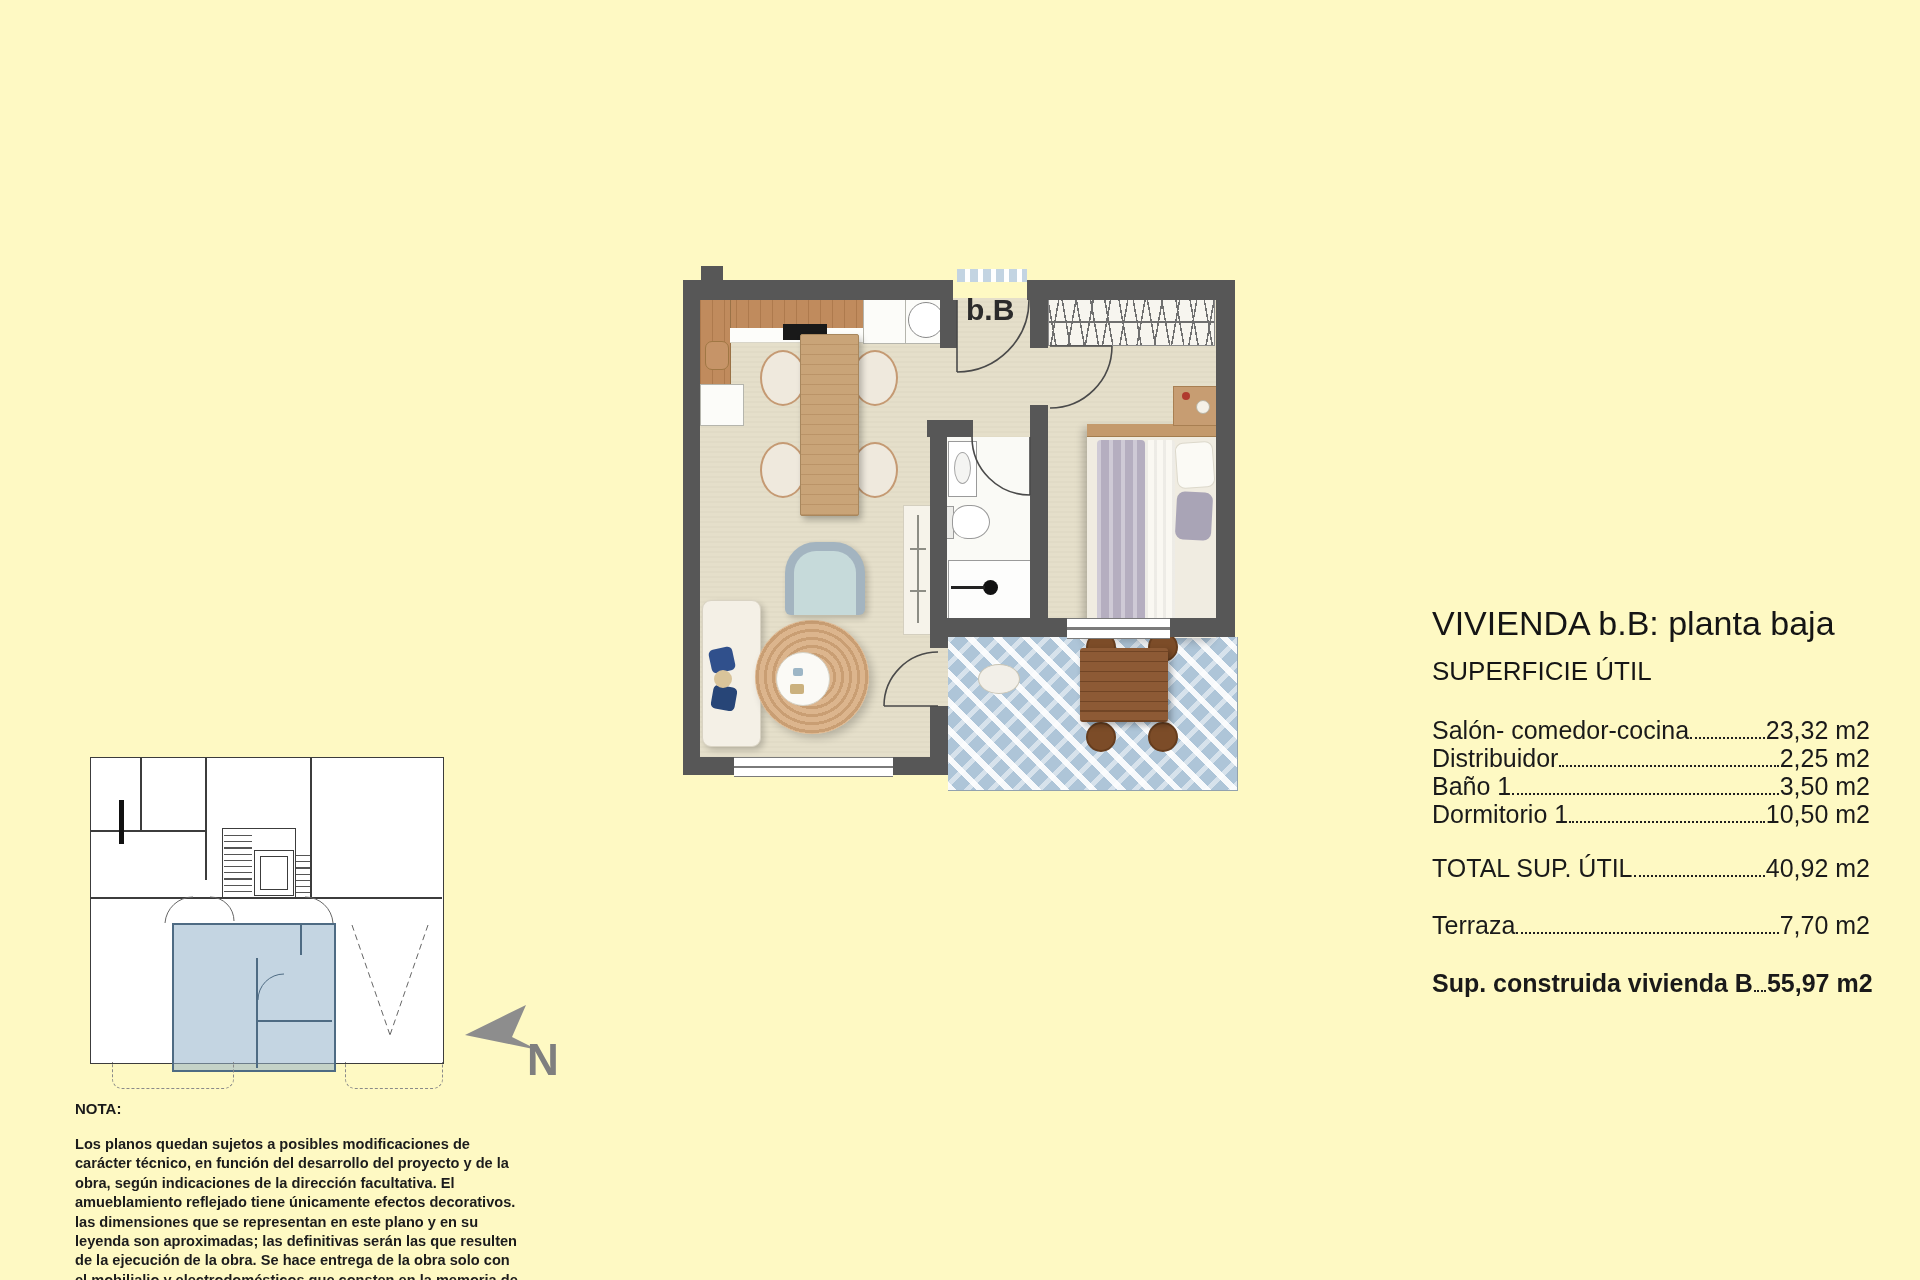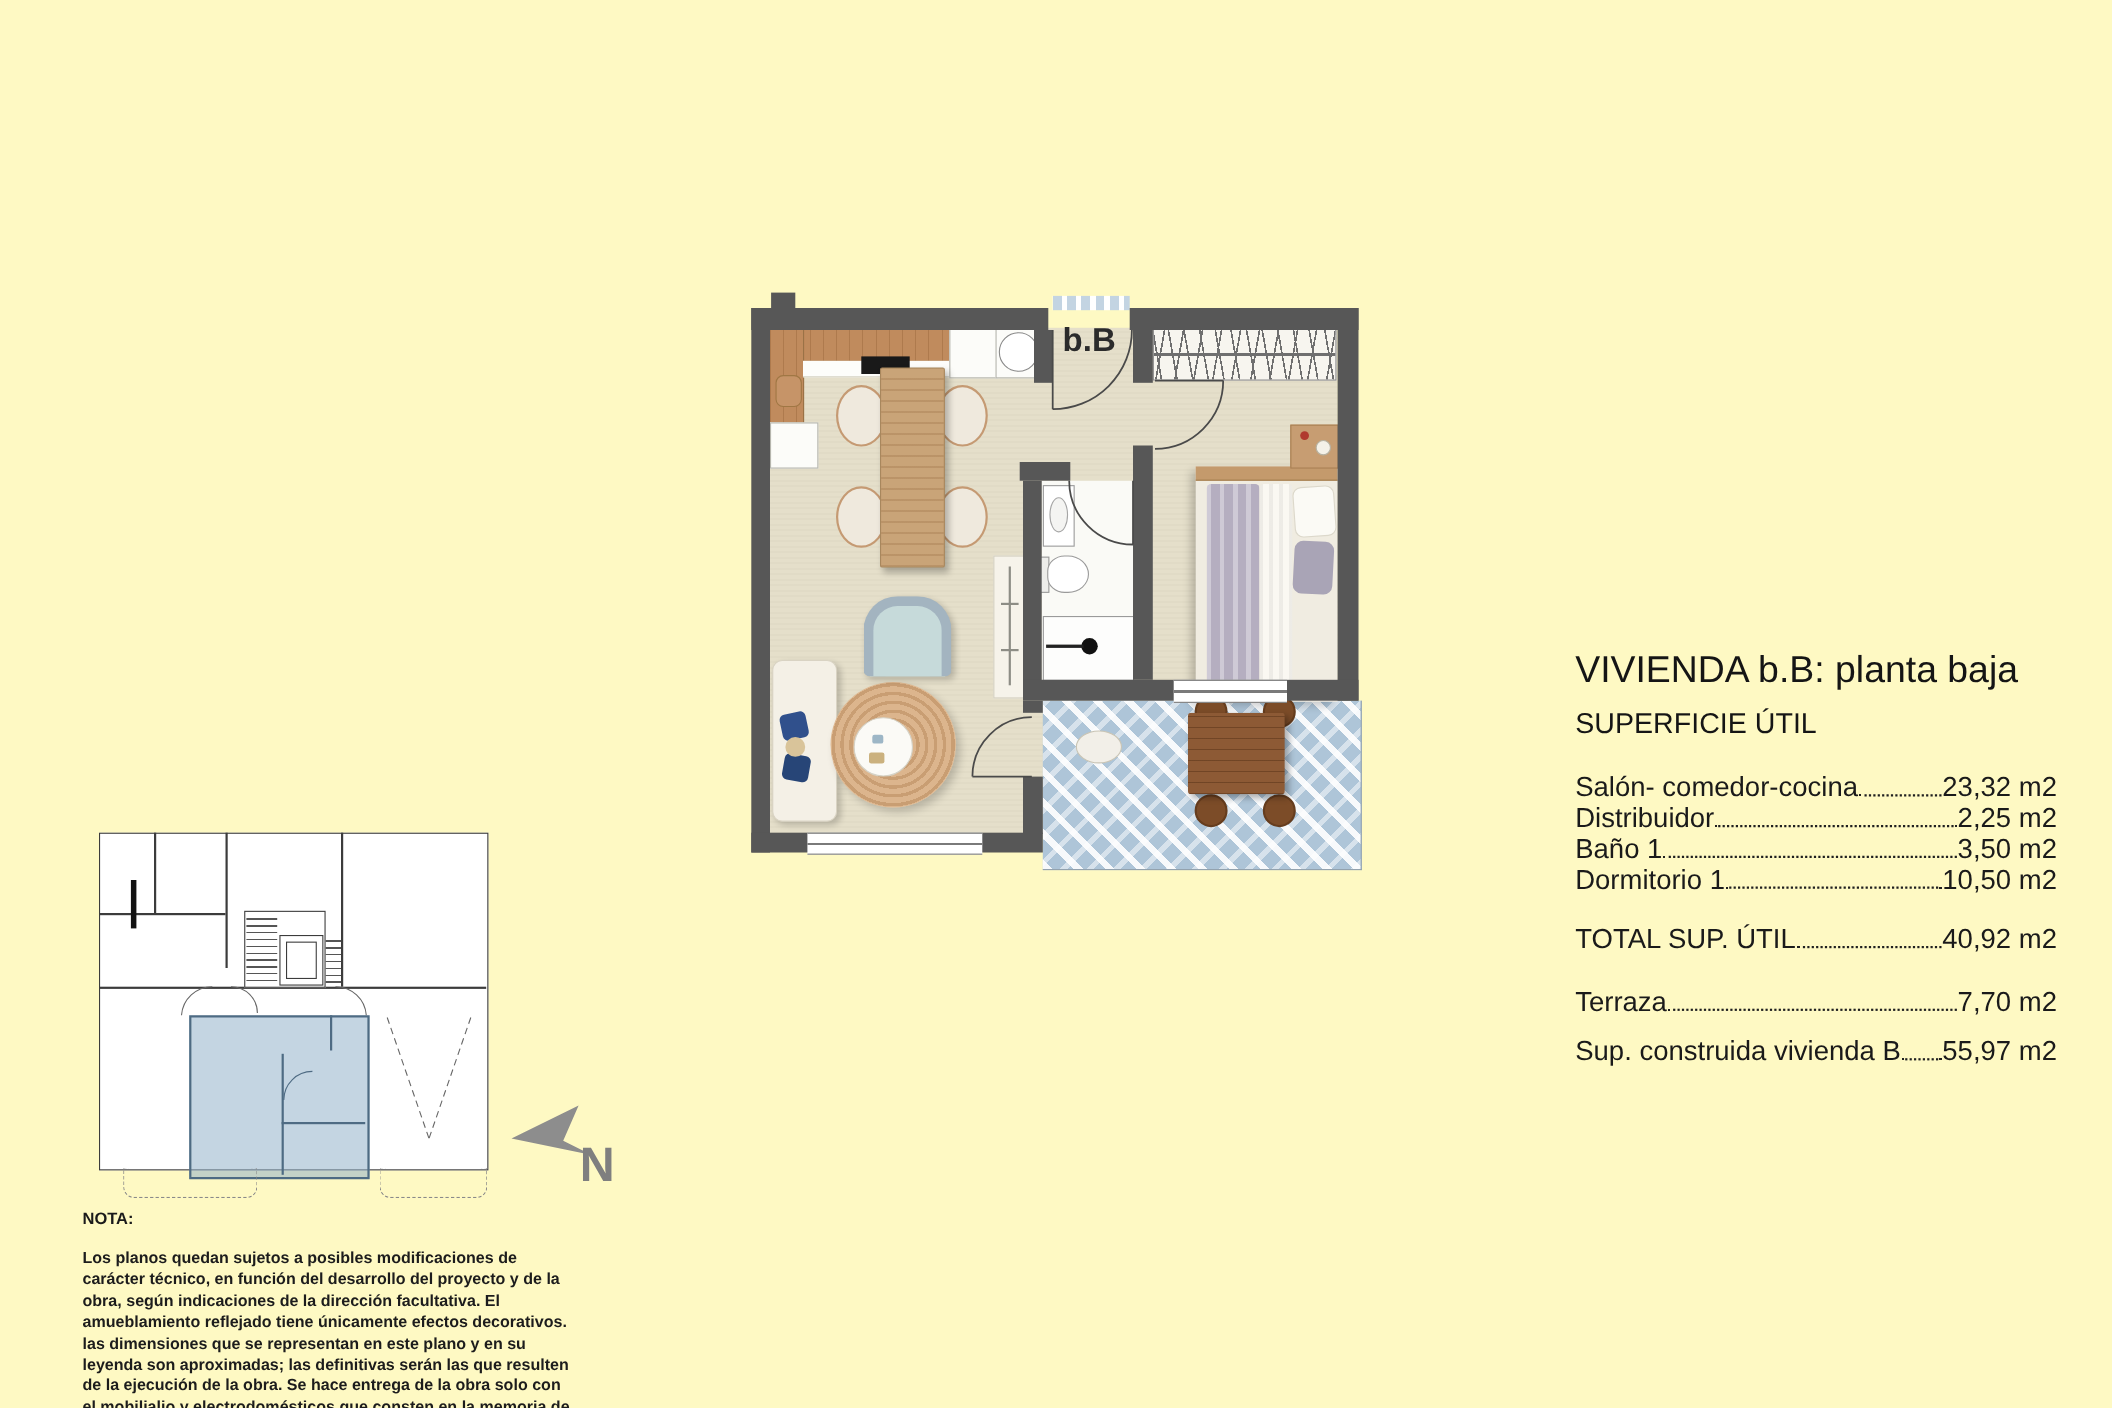--- a/index.html
+++ b/index.html
@@ -20,27 +20,27 @@
   .wood{background:#c08b5d;background-image:repeating-linear-gradient(90deg,rgba(120,72,30,0.25) 0 1px,transparent 1px 12px);}
   .woodv{background:#c9a478;background-image:repeating-linear-gradient(0deg,rgba(120,72,30,0.18) 0 1px,transparent 1px 10px);}
   .chair{position:absolute;width:42px;height:52px;border-radius:50%;background:#efe9dd;border:2.5px solid #c59a73;}
   .stool{position:absolute;width:26px;height:26px;border-radius:50%;background:#7c4c28;border:2px solid #663d1e;}
   .whitebox{background:#fcfcf9;border:1px solid #b5b5ad;}
   .planlabel{font-weight:bold;font-size:30px;color:#2b2b2b;}
   .kline{position:absolute;background:#3c3c3c;}
   .kout{position:absolute;border:1.5px solid #3c3c3c;background:#ffffff;}
   .dash{position:absolute;border:1.5px dashed #8a8a8a;border-top:none;border-radius:0 0 10px 10px;}
   
-  .info{position:absolute;left:1432px;top:590px;width:438px;}
+  .info{position:absolute;left:1432px;top:604px;width:438px;}
   .info .title{font-size:34px;letter-spacing:0;color:#151515;}
   .info .subtitle{font-size:26px;margin-top:13px;color:#151515;}
   .rowlist{margin-top:29px;}
   .irow{display:flex;align-items:baseline;font-size:25px;line-height:28px;white-space:nowrap;}
   .irow .dots{flex:1;border-bottom:2.4px dotted #1f1f1f;margin:0 1px 4px 1px;min-width:12px;}
-  .mt26{margin-top:26px;} .mt28{margin-top:29px;} .mt24{margin-top:24px;} .mt30{margin-top:17px;}
+  .mt26{margin-top:26px;} .mt28{margin-top:29px;} .mt24{margin-top:24px;} .mt30{margin-top:30px;font-weight:bold;}
   .heading2{font-size:22px;color:#151515;}
   
   .nota{position:absolute;left:75px;top:1100px;width:448px;}
   .nota .nh{font-weight:bold;font-size:15px;margin-bottom:18px;}
   .nota .nb{font-size:14.6px;line-height:19.4px;font-weight:bold;color:#1c1c1c;}
   .northn{position:absolute;left:527px;top:1035px;font-size:44px;font-weight:bold;color:#7f7f7f;}
 </style>
 </head>
 <body>
 

